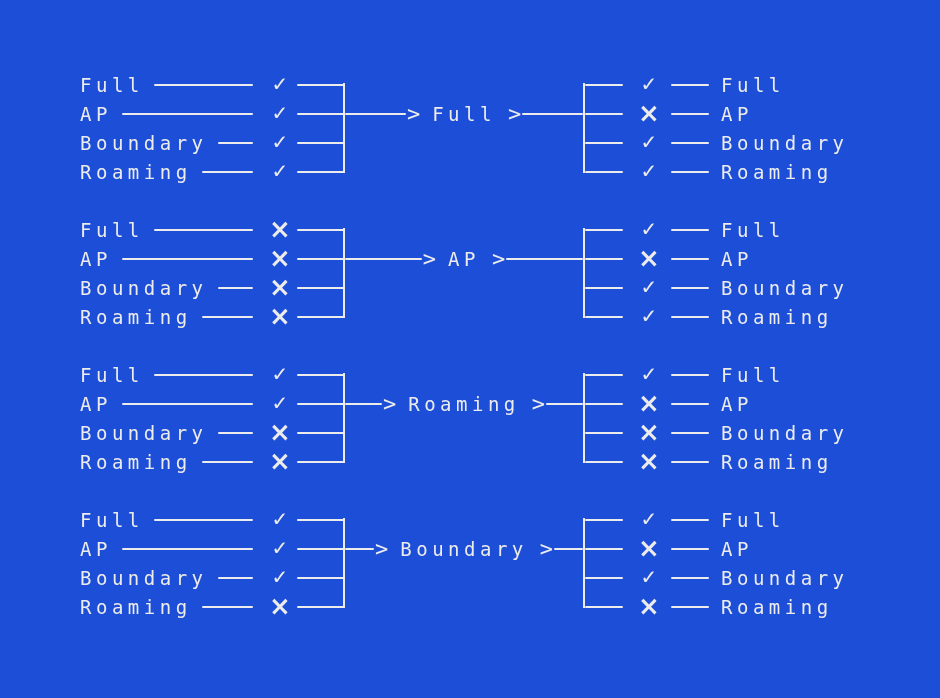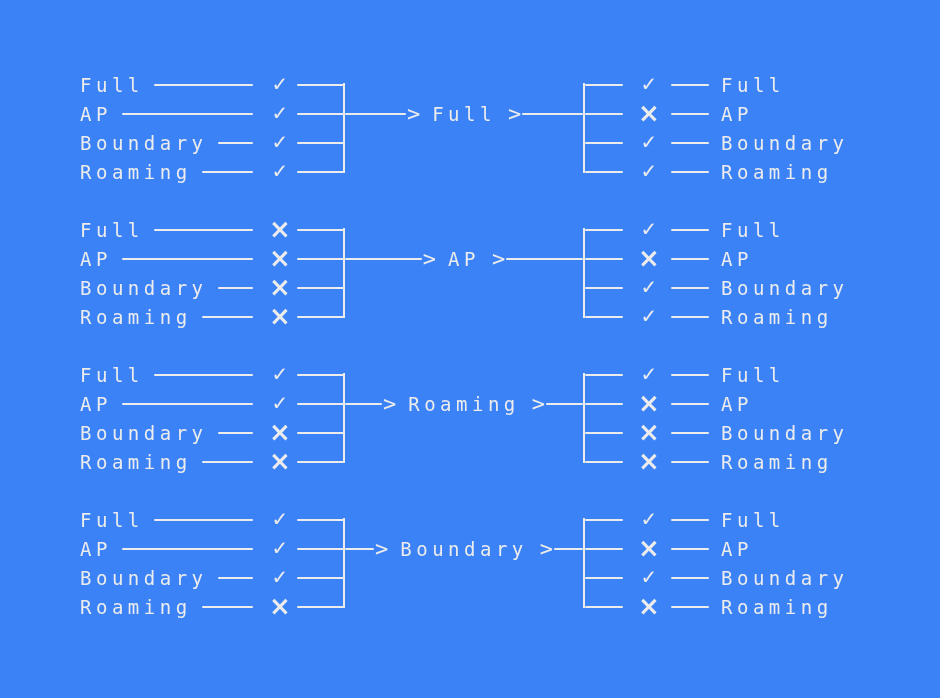--- a/index.html
+++ b/index.html
@@ -1,16 +1,16 @@
 <!DOCTYPE html>
 <html><head>
 <meta charset="utf-8">
 <style>
   html,body{margin:0;padding:0;background:#272727;width:940px;height:698px;overflow:hidden;}
-  .canvas{position:relative;width:940px;height:698px;background:#3b82f6;
+  .canvas{position:relative;width:940px;height:698px;background:#1d4ed8;
           font-family:"DejaVu Sans Mono","Liberation Mono",monospace;color:#ececec;}
   .group{position:absolute;left:0;width:940px;height:116px;}
   .side-left{position:absolute;left:80px;top:0;width:264px;}
   .side-right{position:absolute;left:585px;top:0;width:355px;}
   .row{height:29px;display:flex;align-items:center;}
   .lbl{font-size:19px;letter-spacing:4.5px;white-space:pre;}
   .line{height:2px;background:#ececec;flex:none;border-radius:1px;}
   .grow{flex:1 1 auto;}
   .side-left .grow{margin:0 10px;}
   .stub-l{width:47px;}

